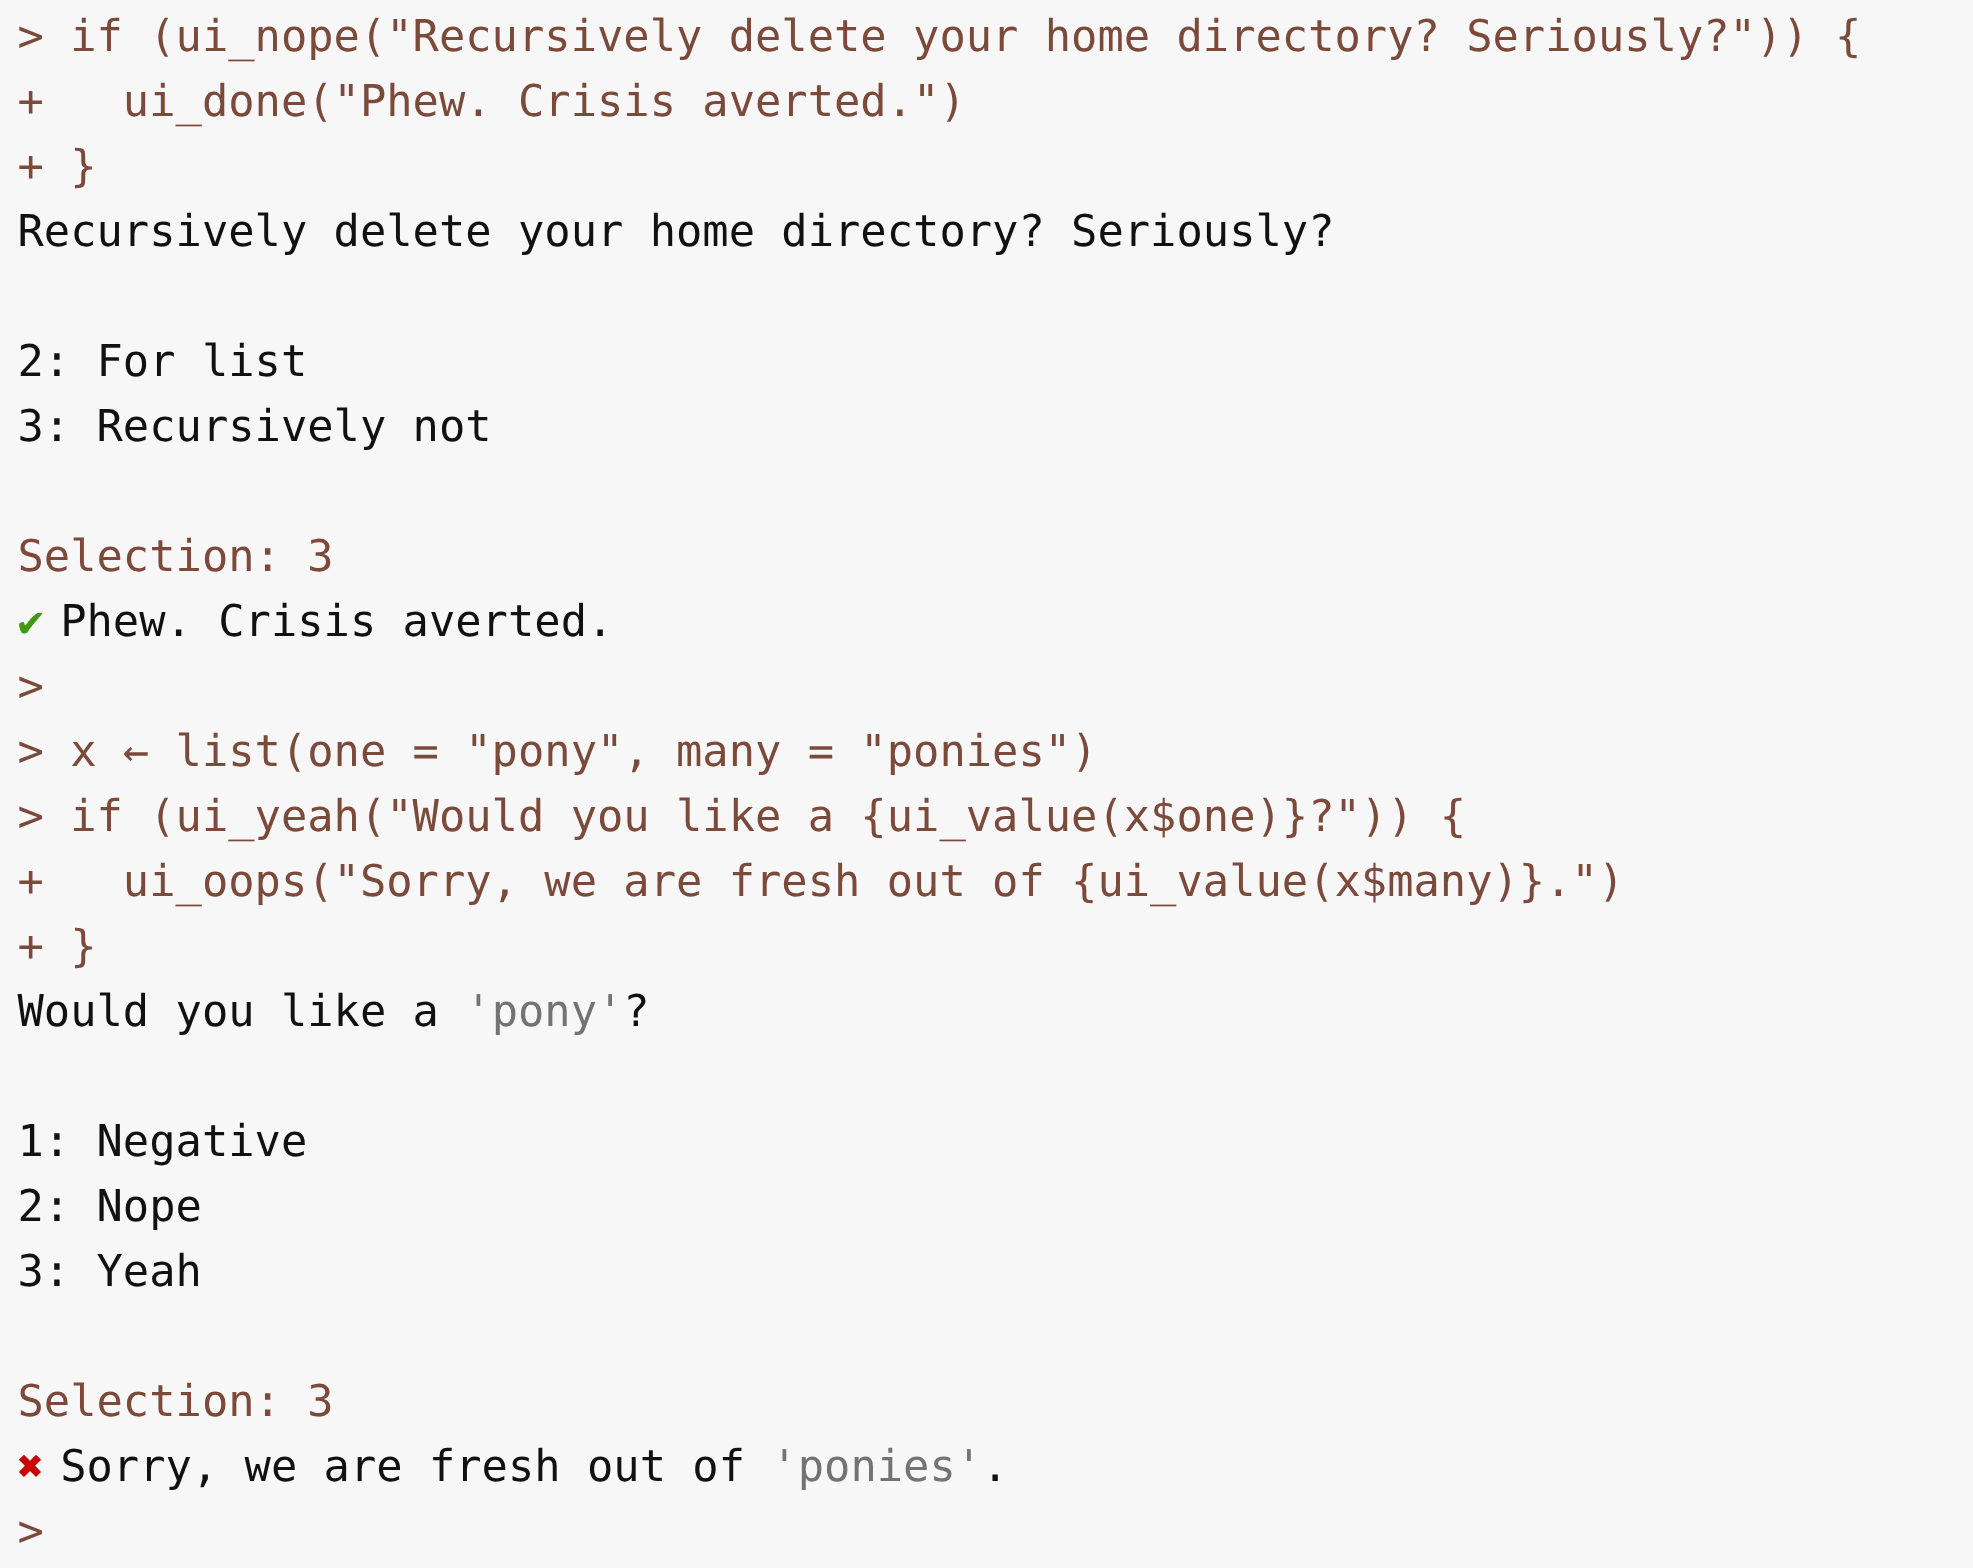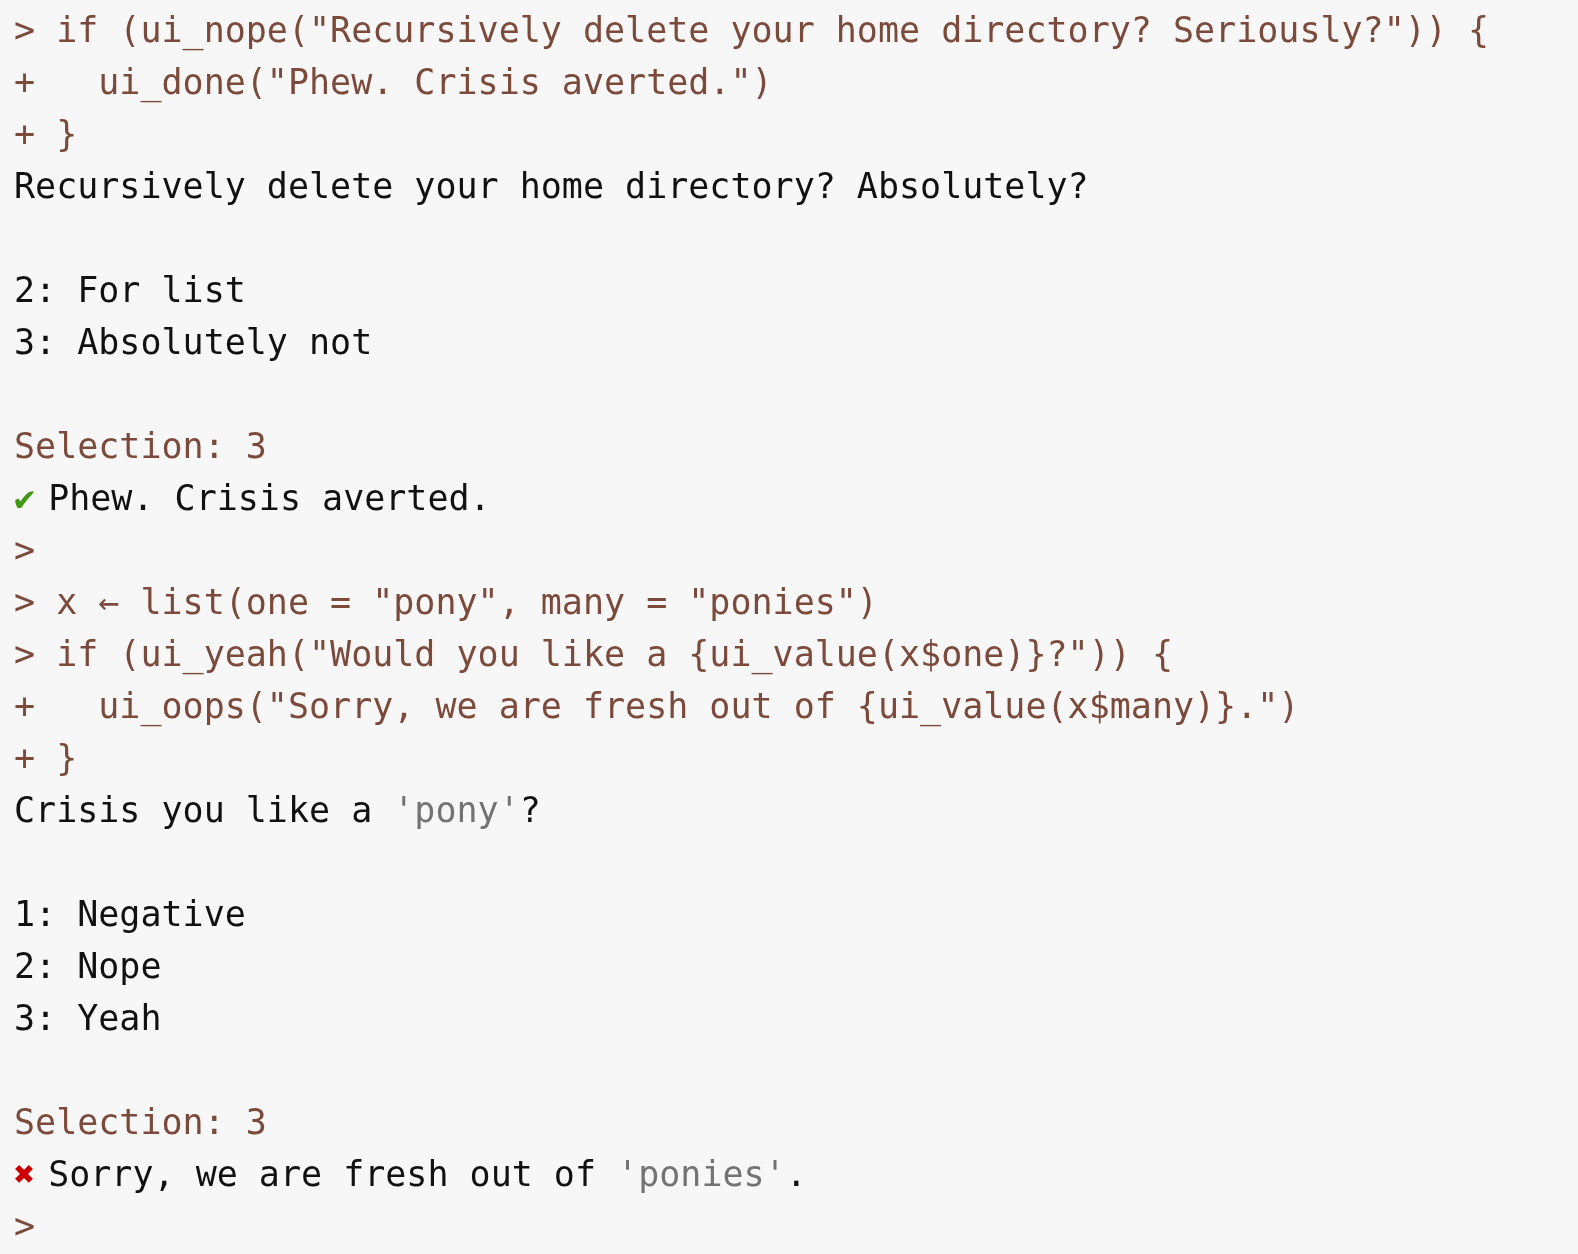--- a/index.html
+++ b/index.html
@@ -53,46 +53,46 @@
 <body>
 
 <div id="console">
 
   <div class="line c-input">&gt; if (ui_nope("Recursively delete your home directory? Seriously?")) {</div>
 
   <div class="line c-input">+   ui_done("Phew. Crisis averted.")</div>
 
   <div class="line c-input">+ }</div>
 
-  <div class="line c-output">Recursively delete your home directory? Absolutely?</div>
+  <div class="line c-output">Recursively delete your home directory? Seriously?</div>
 
   <div class="line blank"></div>
 
 
   <div class="line c-output">2: For list</div>
 
-  <div class="line c-output">3: Absolutely not</div>
+  <div class="line c-output">3: Recursively not</div>
 
   <div class="line blank"></div>
 
   <div class="line c-input">Selection: 3</div>
 
   <div class="line"><span class="sym-ok">✔</span><span class="c-output" style="margin-left:0.62ch">Phew. Crisis averted.</span></div>
 
   <div class="line c-input">&gt;</div>
 
   <div class="line c-input">&gt; x ← list(one = "pony", many = "ponies")</div>
 
   <div class="line c-input">&gt; if (ui_yeah("Would you like a {ui_value(x$one)}?")) {</div>
 
   <div class="line c-input">+   ui_oops("Sorry, we are fresh out of {ui_value(x$many)}.")</div>
 
   <div class="line c-input">+ }</div>
 
-  <div class="line"><span class="c-output">Crisis you like a </span><span class="c-value">'pony'</span><span class="c-output">?</span></div>
+  <div class="line"><span class="c-output">Would you like a </span><span class="c-value">'pony'</span><span class="c-output">?</span></div>
 
   <div class="line blank"></div>
 
   <div class="line c-output">1: Negative</div>
 
   <div class="line c-output">2: Nope</div>
 
   <div class="line c-output">3: Yeah</div>
 
   <div class="line blank"></div>

